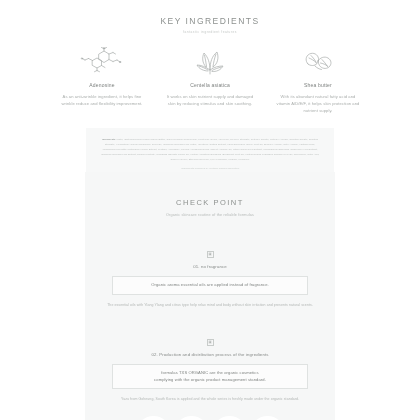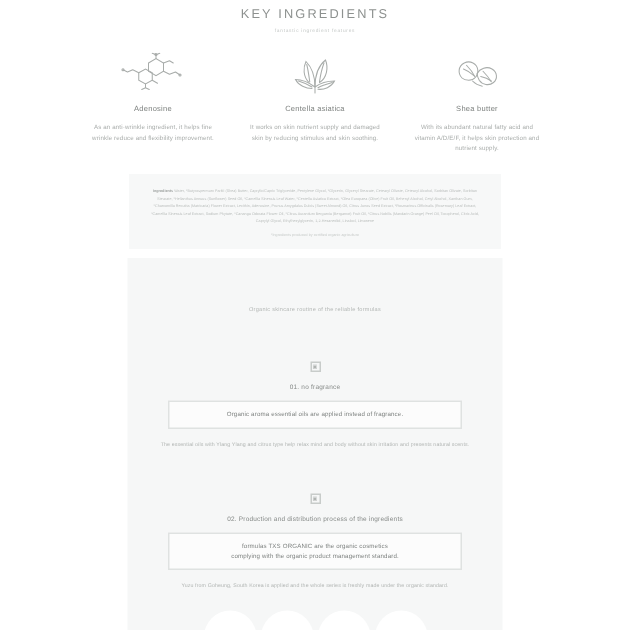--- a/index.html
+++ b/index.html
@@ -6,21 +6,21 @@
   html, body {
     width: 420px; height: 420px;
     background: #ffffff;
     font-family: "Liberation Sans", sans-serif;
     color: #6f7372;
     overflow: hidden;
   }
   .page { position: relative; width: 420px; height: 420px; }
 
   
-  .ki-head { text-align: center; padding-top: 4px; }
+  .ki-head { text-align: center; padding-top: 16px; }
   .ki-title {
     font-size: 8.5px; letter-spacing: 1.45px; color: #8d918f;
     font-weight: 400;
   }
   .ki-sub {
     font-size: 3.2px; letter-spacing: .5px; color: #c3c7c5;
     margin-top: 3.5px;
   }
 
   .ki-cards {
@@ -183,20 +183,21 @@
   <div class="inci">
     <div class="inci-body">
       <b>Ingredients</b>
       <span>Water, *Butyrospermum Parkii (Shea) Butter, Caprylic/Capric Triglyceride, Pentylene Glycol, *Glycerin, Glyceryl Stearate, Cetearyl Olivate, Cetearyl Alcohol, Sorbitan Olivate, Sorbitan Stearate, *Helianthus Annuus (Sunflower) Seed Oil, *Camellia Sinensis Leaf Water, *Centella Asiatica Extract, *Olea Europaea (Olive) Fruit Oil, Behenyl Alcohol, Cetyl Alcohol, Xanthan Gum, *Chamomilla Recutita (Matricaria) Flower Extract, Lecithin, Adenosine, Prunus Amygdalus Dulcis (Sweet Almond) Oil, Citrus Junos Seed Extract, *Rosmarinus Officinalis (Rosemary) Leaf Extract, *Camellia Sinensis Leaf Extract, Sodium Phytate, *Cananga Odorata Flower Oil, *Citrus Aurantium Bergamia (Bergamot) Fruit Oil, *Citrus Nobilis (Mandarin Orange) Peel Oil, Tocopherol, Citric Acid, Caprylyl Glycol, Ethylhexylglycerin, 1,2-Hexanediol, Linalool, Limonene</span>
     </div>
     <div class="inci-note">*Ingredients produced by certified organic agriculture</div>
   </div>
 
   <div class="cp">
 
+    <div class="cp-title">CHECK POINT</div>
     <div class="cp-sub">Organic skincare routine of the reliable formulas</div>
 
     <div class="cp-sect">
       <div class="badge">▣</div>
       <div class="cp-step">01. no fragrance</div>
       <div class="cp-box">
         <div class="cp-box-line">Organic aroma essential oils are applied instead of fragrance.</div>
       </div>
       <div class="cp-para">The essential oils with Ylang Ylang and citrus type help relax mind and body without skin irritation and presents natural scents.</div>
     </div>

